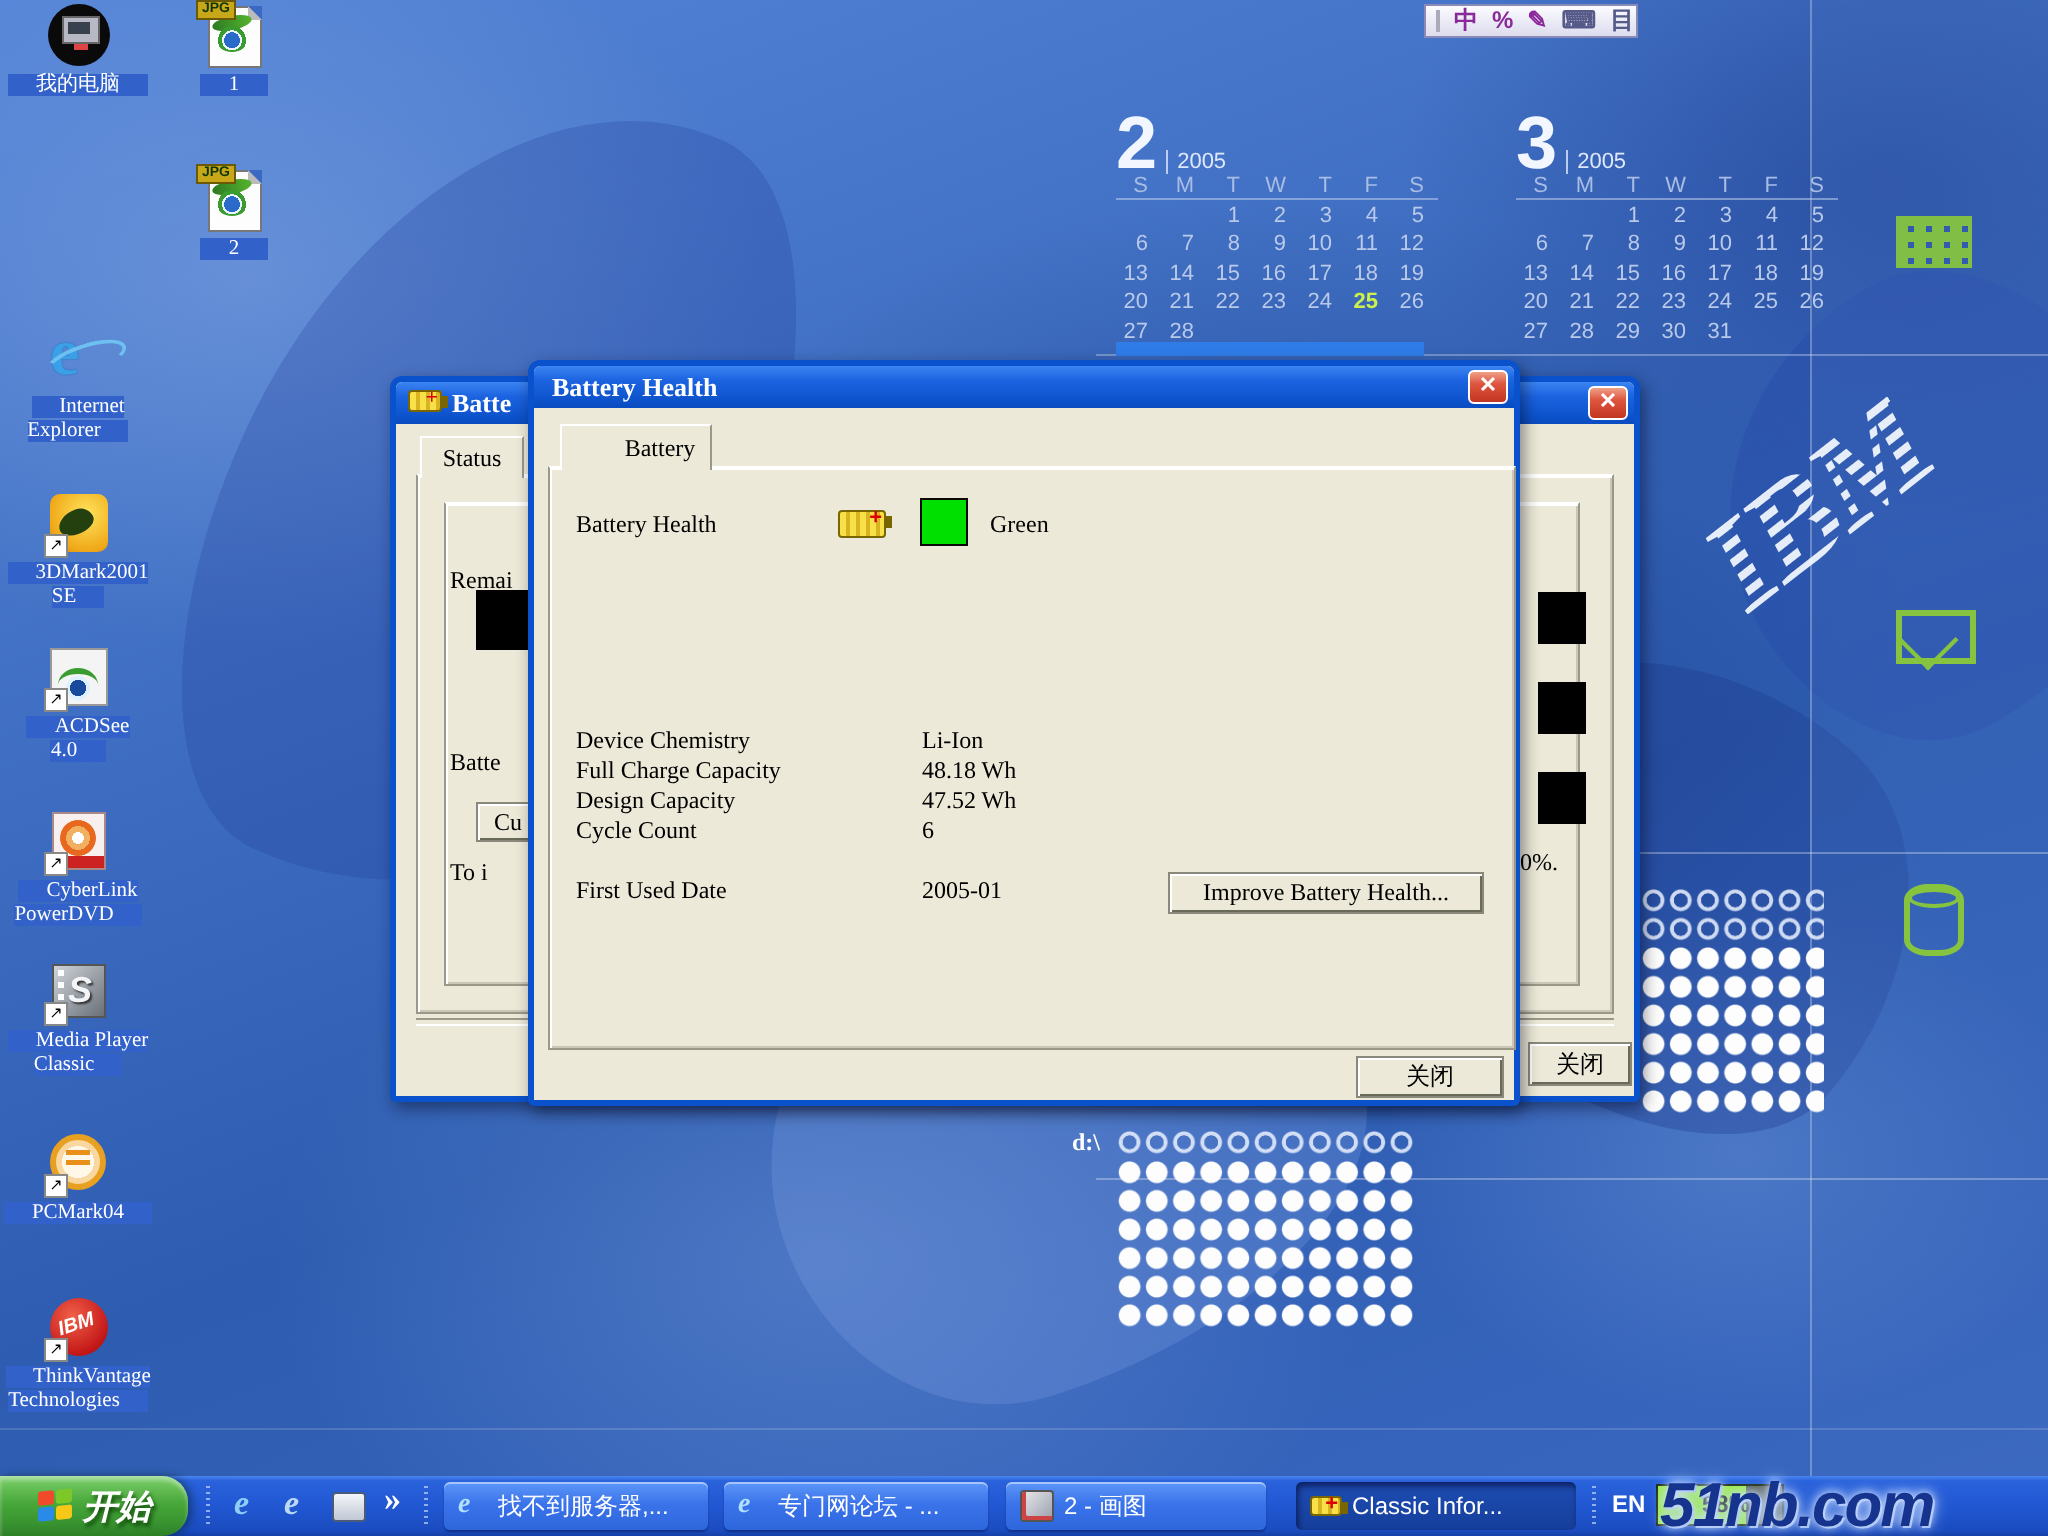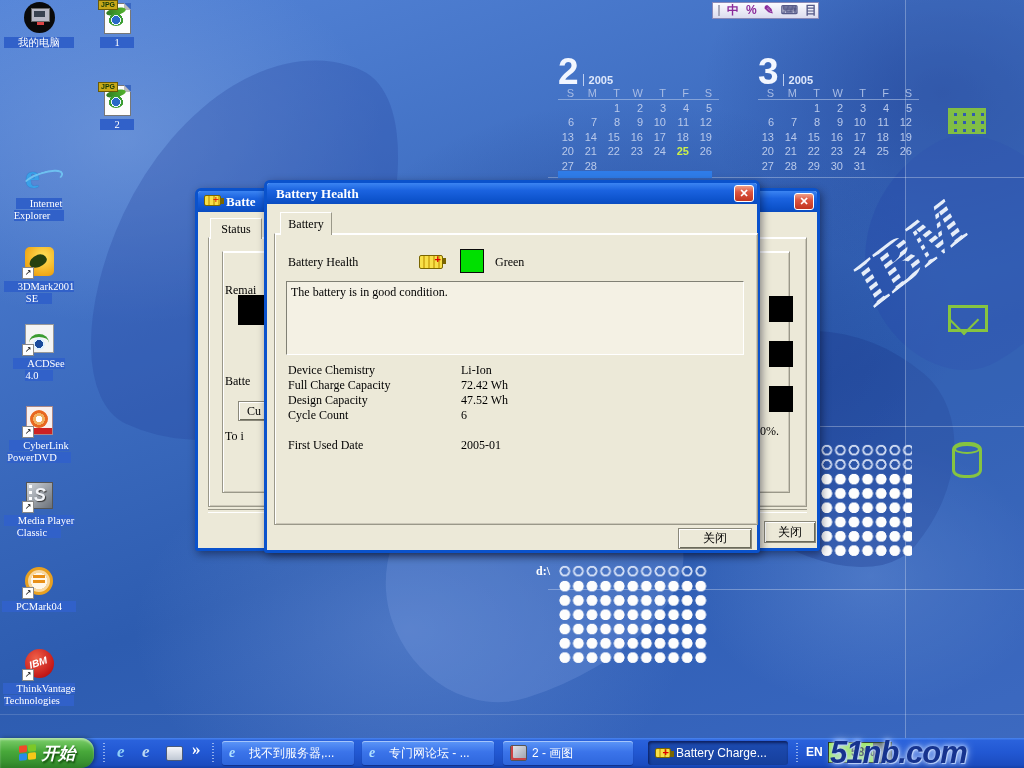--- a/index.html
+++ b/index.html
@@ -13,21 +13,21 @@
       radial-gradient(ellipse 400px 300px at 92% 12%, rgba(22,48,130,.45), transparent 60%),
       radial-gradient(ellipse 300px 220px at 85% 75%, rgba(150,185,240,.25), transparent 60%),
       linear-gradient(160deg,#5585d8,#2d5cb0 60%,#3a68c2);}
   .leaf{position:absolute;border-radius:60% 40% 65% 35%/55% 60% 40% 45%;}
   .hline{position:absolute;height:1px;background:rgba(255,255,255,.3);}
   .vline{position:absolute;width:1px;background:rgba(255,255,255,.28);}
 
   
   .calendar{position:absolute;width:163px;height:120px;color:#c2d0ee;}
   .cal-month{font-size:37px;font-weight:bold;color:#f2f6ff;line-height:34px;letter-spacing:-1px;}
-  .cal-year{font-size:11px;font-weight:bold;color:#dfe8fb;margin-left:5px;padding-left:5px;border-left:1px solid rgba(220,230,250,.8);}
+  .cal-year{font-size:11px;font-weight:normal;color:#dfe8fb;margin-left:5px;padding-left:5px;border-left:1px solid rgba(220,230,250,.8);}
   .cal-grid{position:absolute;left:0;top:32px;display:grid;grid-template-columns:repeat(7,23px);grid-auto-rows:14.5px;font-size:11px;}
   .cal-cell{text-align:right;padding-right:7px;color:#b9c9ea;}
   .cal-head{color:#a8bce4;border-bottom:1px solid rgba(190,205,235,.55);margin-bottom:2px;}
   .cal-today{color:#cdf04a;font-weight:bold;}
   .cal-bar{position:absolute;background:#2f7ce8;}
 
   
   .dots-filled{position:absolute;background-image:radial-gradient(circle,#fdfdfd 0 5.1px,transparent 5.7px);background-size:13.6px 14.3px;}
   .dots-outline{position:absolute;background-image:radial-gradient(circle,transparent 0 3.4px,rgba(235,242,255,.85) 3.6px 5.1px,transparent 5.7px);background-size:13.6px 14.3px;}
   .drive-label{position:absolute;color:#fff;font-weight:bold;font-size:12px;font-family:"Liberation Serif",serif;}
@@ -338,42 +338,40 @@
     <div class="wintext" style="left:562px;top:233px;">0%.</div>
     <div style="position:absolute;left:10px;top:318px;width:599px;height:2px;border-top:1px solid #9a9889;border-bottom:1px solid #fff;"></div>
     <div class="btn3d" style="left:566px;top:330px;width:52px;height:22px;line-height:20px;">关闭</div>
   </div>
 
   <div class="xpwin" style="left:264px;top:180px;width:496px;height:373px;z-index:10;">
     <div class="titlebar">
       <span style="margin-left:9px;">Battery Health</span>
       <div class="closebtn">✕</div>
     </div>
-    <div class="tab" style="left:13px;top:29px;width:50px;height:22px;line-height:22px;">Battery</div>
+    <div class="tab" style="left:13px;top:29px;width:50px;height:22px;line-height:22px;padding-left:24px;">Battery</div>
     <div class="groupbox" style="left:7px;top:50px;width:482px;height:290px;background:#ece9d8;"></div>
 
     <div class="wintext" style="left:21px;top:72px;">Battery Health</div>
     <div class="batticon" style="left:152px;top:72px;"></div>
     <div class="statsq" style="left:193px;top:66px;background:#00e000;"></div>
     <div class="wintext" style="left:228px;top:72px;">Green</div>
 
-    <div class="sunken" style="left:19px;top:98px;width:458px;height:74px;">
-      <div class="wintext" style="left:4px;top:3px;">The battery is in good condition.</div>
-    </div>
 
     <div class="wintext" style="left:21px;top:180px;">Device Chemistry</div>
     <div class="wintext" style="left:194px;top:180px;">Li-Ion</div>
     <div class="wintext" style="left:21px;top:195px;">Full Charge Capacity</div>
-    <div class="wintext" style="left:194px;top:195px;">72.42 Wh</div>
+    <div class="wintext" style="left:194px;top:195px;">48.18 Wh</div>
     <div class="wintext" style="left:21px;top:210px;">Design Capacity</div>
     <div class="wintext" style="left:194px;top:210px;">47.52 Wh</div>
     <div class="wintext" style="left:21px;top:225px;">Cycle Count</div>
     <div class="wintext" style="left:194px;top:225px;">6</div>
     <div class="wintext" style="left:21px;top:255px;">First Used Date</div>
     <div class="wintext" style="left:194px;top:255px;">2005-01</div>
+    <button class="btn3d" style="left:317px;top:253px;width:158px;height:21px;">Improve Battery Health...</button>
 
     <button class="btn3d" style="left:411px;top:345px;width:74px;height:21px;">关闭</button>
   </div>
 
   <div class="langbar">
     <div class="grip"></div>
     <span>中</span>
     <span>%</span>
     <span>✎</span>
     <span class="kbd">⌨</span>
@@ -404,21 +402,21 @@
     <div class="task" style="left:362px;width:132px;">
       <span class="tico" style="color:#aee0ff;font-family:'Liberation Serif',serif;font-weight:bold;font-style:italic;font-size:14px;line-height:13px;">e</span>
       <span>专门网论坛 - ...</span>
     </div>
     <div class="task" style="left:503px;width:130px;">
       <span class="tico" style="background:linear-gradient(135deg,#e8e8ec,#9aa0ac);border:1px solid #555;border-radius:2px;box-shadow:inset 2px -2px 0 #c44;"></span>
       <span>2 - 画图</span>
     </div>
     <div class="task active" style="left:648px;width:140px;">
       <span class="tico batticon" style="position:relative;width:14px;height:8px;"></span>
-      <span>Battery Charge...</span>
+      <span>Classic Infor...</span>
     </div>
 
     <div class="tb-sep" style="left:796px;"></div>
     <span class="tray-lang" style="left:806px;">EN</span>
     <div class="meter" style="left:828px;">
       <span>58%</span>
     </div>
   </div>
 
   <div class="watermark">51nb.com</div>

